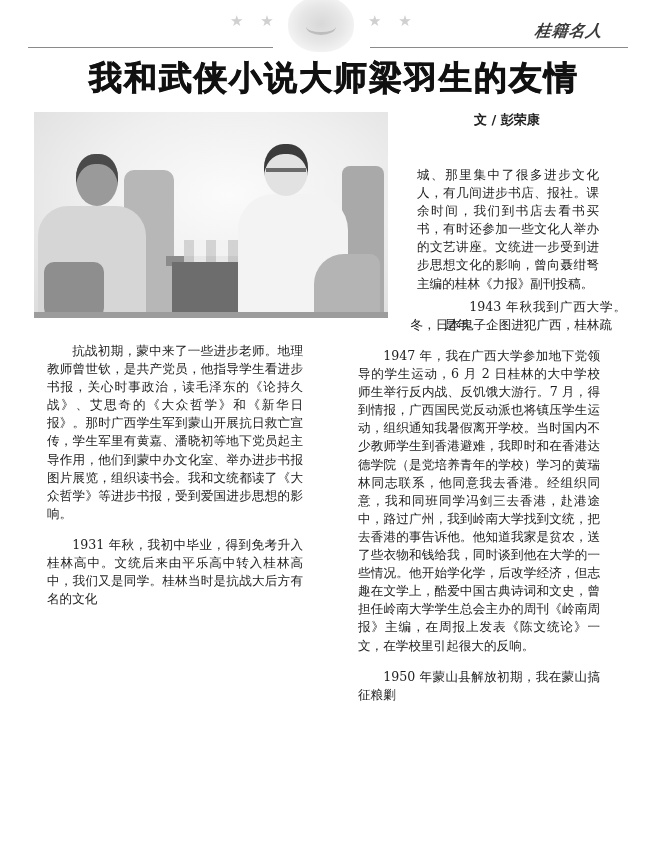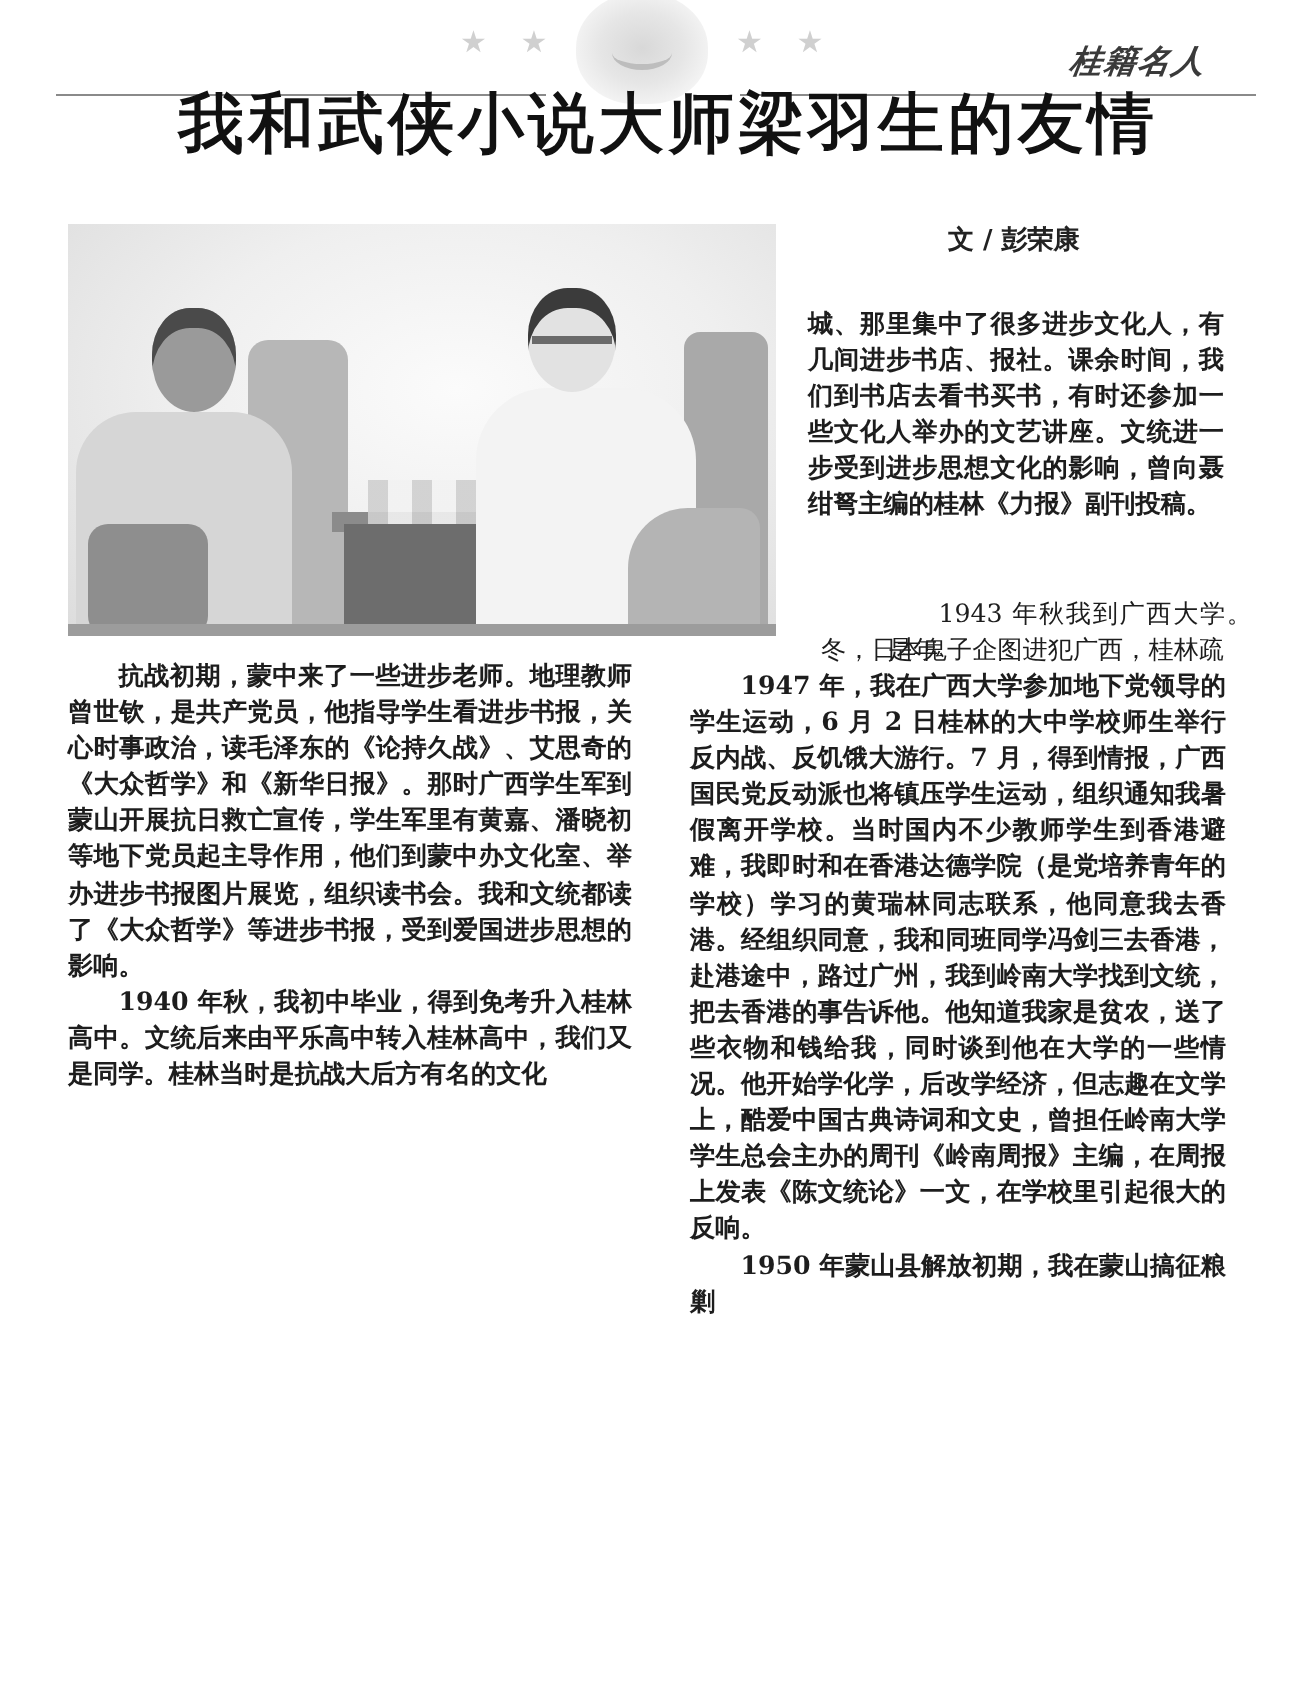--- a/index.html
+++ b/index.html
@@ -6,41 +6,41 @@
     body { width: 657px; height: 845px; position: relative; overflow: hidden; font-family: "DejaVu Serif", serif; color: #1a1a1a; }
     .header-rule { position: absolute; height: 1px; background: #8a8a8a; top: 47px; }
     .rule-left { left: 28px; width: 245px; }
     .rule-right { left: 370px; width: 258px; }
     .stars { position: absolute; top: 12px; font-size: 15px; color: #d0d0d0; letter-spacing: 6px; font-family: "DejaVu Sans", sans-serif; }
     .stars-left { left: 230px; }
     .stars-right { left: 368px; }
     .emblem { position: absolute; left: 288px; top: -4px; width: 66px; height: 56px; border-radius: 50% 50% 45% 45%; background: radial-gradient(ellipse at center, #d8d8d8 0%, #e6e6e6 45%, #f4f4f4 75%, #ffffff 100%); }
     .emblem::after { content: ""; position: absolute; left: 18px; top: 22px; width: 30px; height: 14px; border-bottom: 3px solid #bdbdbd; border-radius: 0 0 50% 50%; }
     .section-tag { position: absolute; left: 535px; top: 21px; font-family: "DejaVu Sans", sans-serif; font-weight: bold; font-style: italic; font-size: 16px; color: #3a3a3a; letter-spacing: 1px; transform: skewX(-8deg); }
-    .title { position: absolute; left: 44px; top: 40px; width: 580px; text-align: center; font-family: "DejaVu Sans", sans-serif; font-weight: normal; font-size: 33px; letter-spacing: 2px; color: #111; -webkit-text-stroke: 0.8px #111; }
+    .title { position: absolute; left: 44px; top: 56px; width: 580px; text-align: center; font-family: "DejaVu Sans", sans-serif; font-weight: bold; font-size: 33px; letter-spacing: 2px; color: #111; -webkit-text-stroke: 0.8px #111; }
     .byline { position: absolute; left: 456px; top: 111px; font-family: "DejaVu Sans", sans-serif; font-weight: bold; font-size: 13px; color: #222; margin-left: 18px; }
     .photo { position: absolute; left: 34px; top: 112px; width: 354px; height: 206px; overflow: hidden; background: linear-gradient(180deg, #e4e4e4 0%, #eeeeee 40%, #f4f4f4 60%, #cfcfcf 100%); }
     .photo .wall { position: absolute; inset: 0; background: radial-gradient(ellipse at 55% 40%, #fbfbfb 0%, #efefef 50%, #dcdcdc 100%); }
     .photo .person-left { position: absolute; left: 4px; top: 42px; width: 110px; height: 164px; }
     .photo .person-left .head { position: absolute; left: 38px; top: 0; width: 42px; height: 52px; border-radius: 45% 45% 50% 50%; background: #9a9a9a; box-shadow: inset 0 10px 0 #4a4a4a; }
     .photo .person-left .body { position: absolute; left: 0; top: 52px; width: 108px; height: 112px; border-radius: 30px 30px 0 0; background: #d6d6d6; }
     .photo .person-left .legs { position: absolute; left: 6px; top: 108px; width: 60px; height: 56px; background: #8e8e8e; border-radius: 10px; }
     .photo .chair-left { position: absolute; left: 90px; top: 58px; width: 50px; height: 148px; background: #b7b7b7; border-radius: 10px 10px 0 0; }
     .photo .table { position: absolute; left: 138px; top: 150px; width: 92px; height: 56px; background: #6d6d6d; }
     .photo .table-top { position: absolute; left: 132px; top: 144px; width: 104px; height: 10px; background: #8b8b8b; }
     .photo .cups { position: absolute; left: 150px; top: 128px; width: 64px; height: 22px; background: repeating-linear-gradient(90deg, #cfcfcf 0 10px, #f2f2f2 10px 22px); opacity: 0.9; }
     .photo .person-right { position: absolute; left: 200px; top: 32px; width: 150px; height: 174px; }
     .photo .person-right .head { position: absolute; left: 30px; top: 0; width: 44px; height: 52px; border-radius: 45% 45% 50% 50%; background: #e2e2e2; box-shadow: inset 0 10px 0 #3b3b3b; }
     .photo .person-right .glasses { position: absolute; left: 32px; top: 24px; width: 40px; height: 4px; background: #6a6a6a; }
     .photo .person-right .body { position: absolute; left: 4px; top: 50px; width: 110px; height: 124px; border-radius: 36px 36px 0 0; background: #f3f3f3; }
     .photo .person-right .legs { position: absolute; left: 80px; top: 110px; width: 66px; height: 64px; background: #b4b4b4; border-radius: 30px 10px 0 0; }
     .photo .chair-right { position: absolute; left: 308px; top: 54px; width: 42px; height: 152px; background: #a9a9a9; border-radius: 8px 8px 0 0; }
     .photo .floor { position: absolute; left: 0; right: 0; bottom: 0; height: 6px; background: #9c9c9c; }
     .text { font-size: 12.6px; line-height: 18.1px; text-align: justify; color: #1d1d1d; }
-    .text p { margin: 0; text-indent: 2em; font-weight: bold; }
+    .text p { margin: 13px; text-indent: 2em; }
     .col-left { position: absolute; left: 34px; top: 329px; width: 282px; }
     .col-right-top { position: absolute; left: 404px; top: 153px; width: 208px; }
     .col-right-wrap1 { position: absolute; left: 430px; top: 298px; width: 182px; text-indent: 2em; margin-left: 14px; }
     .col-right-wrap2 { position: absolute; left: 404px; top: 316px; width: 208px; }
     .col-right { position: absolute; left: 345px; top: 334px; width: 268px; }
     .noindent { text-indent: 0 !important; }
     .right-justify { text-align: right !important; text-indent: 0 !important; }
   </style>
 </head>
 <body>
@@ -74,21 +74,21 @@
       <div class="head"></div>
       <div class="glasses"></div>
   </div>
   <div class="floor"></div>
 </div>
 
 <div class="byline">文 / 彭荣康</div>
 
 <div class="text col-left">
   <p>抗战初期，蒙中来了一些进步老师。地理教师曾世钦，是共产党员，他指导学生看进步书报，关心时事政治，读毛泽东的《论持久战》、艾思奇的《大众哲学》和《新华日报》。那时广西学生军到蒙山开展抗日救亡宣传，学生军里有黄嘉、潘晓初等地下党员起主导作用，他们到蒙中办文化室、举办进步书报图片展览，组织读书会。我和文统都读了《大众哲学》等进步书报，受到爱国进步思想的影响。</p>
-  <p>1940 年秋，我初中毕业，得到免考升入桂林高中。文统后来由平乐高中转入桂林高中，我们又是同学。桂林当时是抗战大后方有名的文化</p>
+  <p>1931 年秋，我初中毕业，得到免考升入桂林高中。文统后来由平乐高中转入桂林高中，我们又是同学。桂林当时是抗战大后方有名的文化</p>
 </div>
 
 <div class="text col-right-top">
   <p class="noindent">城、那里集中了很多进步文化人，有几间进步书店、报社。课余时间，我们到书店去看书买书，有时还参加一些文化人举办的文艺讲座。文统进一步受到进步思想文化的影响，曾向聂绀弩主编的桂林《力报》副刊投稿。</p>
 </div>
 
 <div class="text col-right-wrap1">1943 年秋我到广西大学。是年</div>
 <div class="text col-right-wrap2 right-justify">冬，日本鬼子企图进犯广西，桂林疏</div>
 
 <div class="text col-right">

